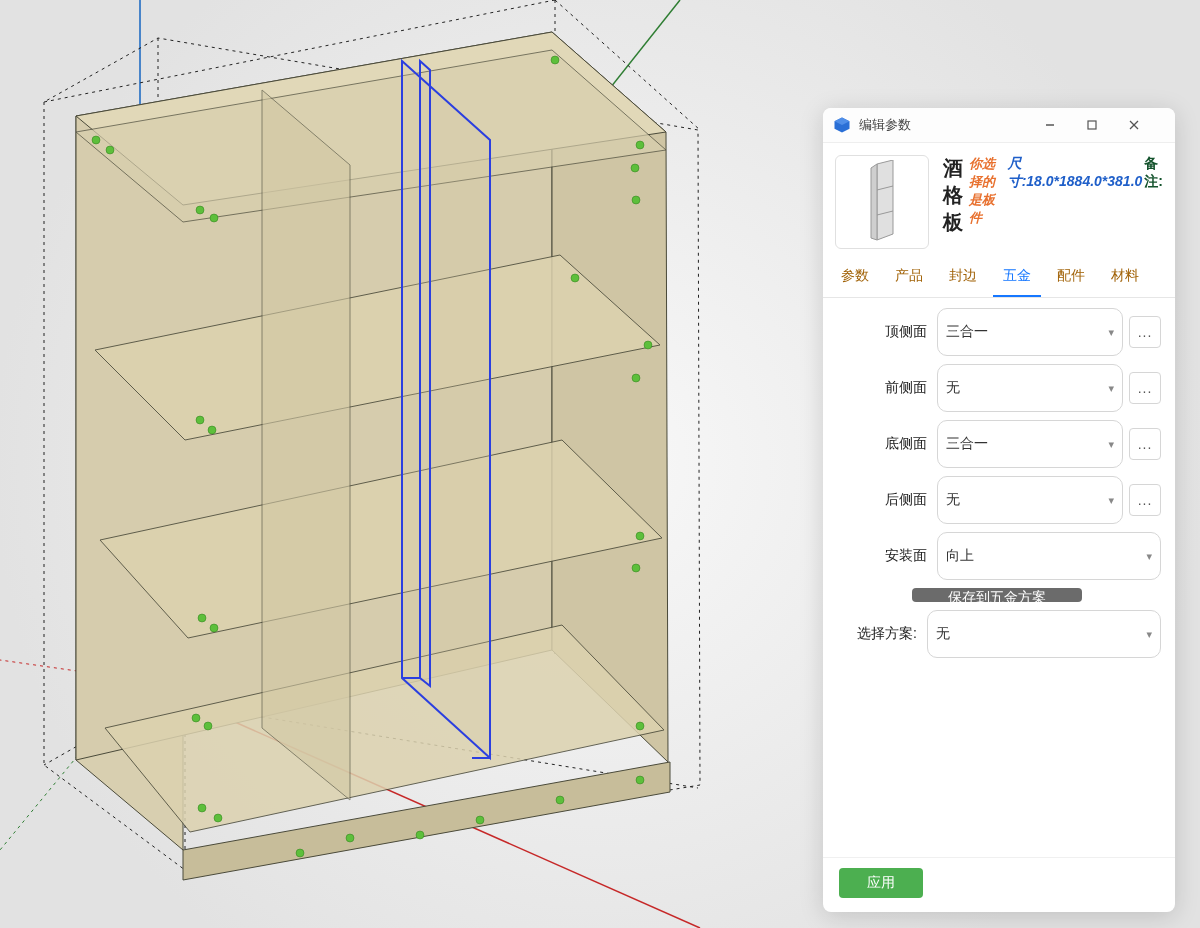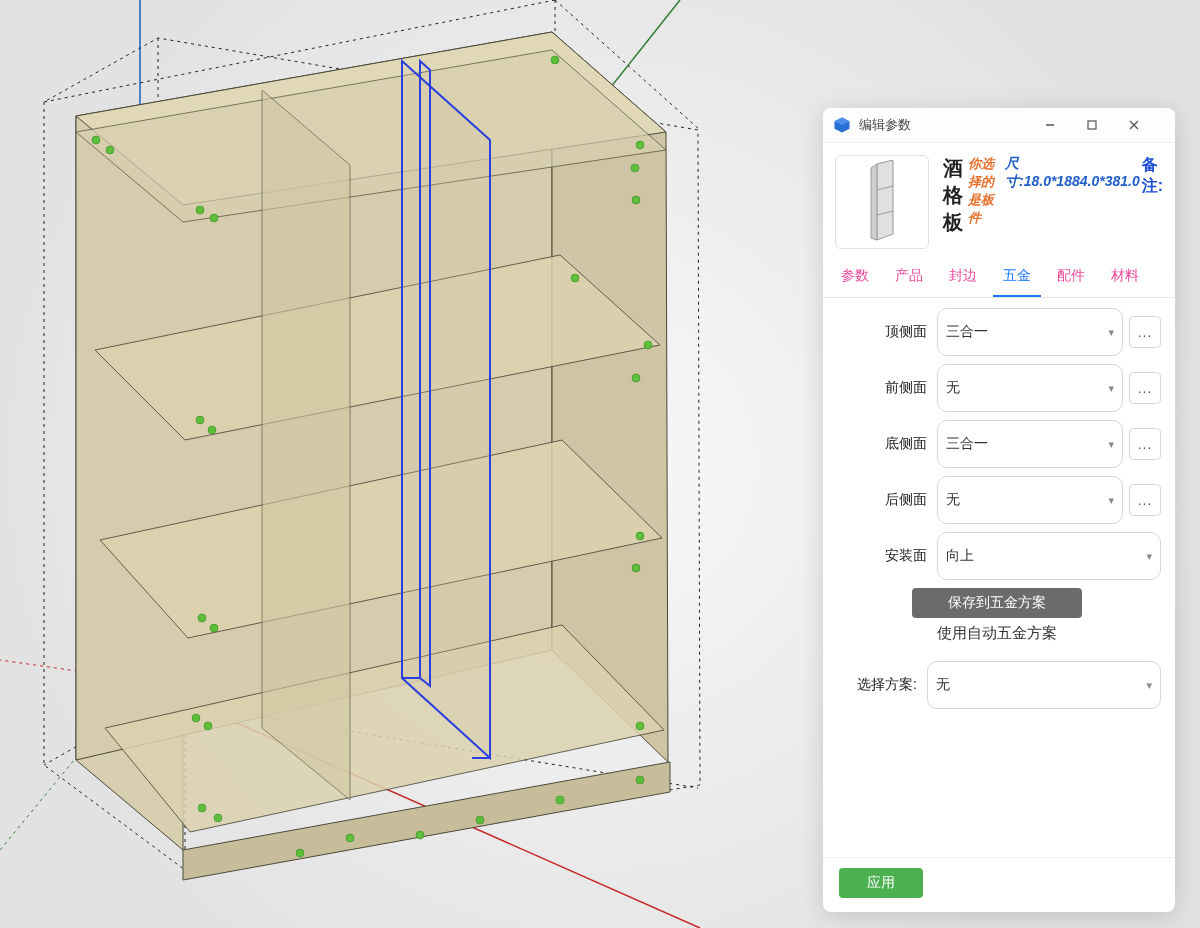--- a/index.html
+++ b/index.html
@@ -104,37 +104,37 @@
     font-style: italic;
     color: #e8712f;
   }
   .meta .dims {
     font-size: 14px;
     font-style: italic;
     font-weight: 600;
     color: #1f5fc9;
   }
   .meta .remark {
-    font-size: 16px;
+    font-size: 14px;
     font-weight: 700;
-    color: #1d4ed8;
+    color: #14532d;
   }
 
   
   .tabs {
     display: flex;
     border-bottom: 1px solid #e6e6e6;
     padding: 0 8px;
     gap: 6px;
     margin-top: 6px;
   }
   .tab {
     padding: 8px 10px 10px 10px;
     font-size: 14px;
-    color: #ec4899;
+    color: #a16207;
     cursor: pointer;
     border-bottom: 2px solid transparent;
   }
   .tab.active {
     color: #1677ff;
     border-bottom-color: #1677ff;
   }
 
   
   .form {
@@ -184,21 +184,21 @@
     justify-content: center;
     font-size: 14px;
     color: #555;
     cursor: pointer;
     letter-spacing: 1px;
   }
 
   .btn-save {
     display: block;
     width: 170px;
-    height: 30px;
+    height: 14px;
     margin: 4px auto 6px auto;
     background: #6b6b6b;
     color: #fff;
     border: none;
     border-radius: 4px;
     font-size: 14px;
     cursor: pointer;
   }
   .link-auto {
     text-align: center;
@@ -408,21 +408,20 @@
 
     <div class="form-row">
       <div class="label">安装面</div>
       <div class="select">
         <span>向上</span>
         <span class="caret">▾</span>
       </div>
     </div>
 
     <button class="btn-save">保存到五金方案</button>
-    <div class="link-auto">使用自动五金方案</div>
 
     <div class="form-row" style="margin-top:8px">
       <div class="label" style="width:84px">选择方案:</div>
       <div class="select">
         <span>无</span>
         <span class="caret">▾</span>
       </div>
     </div>
 
   </div>

